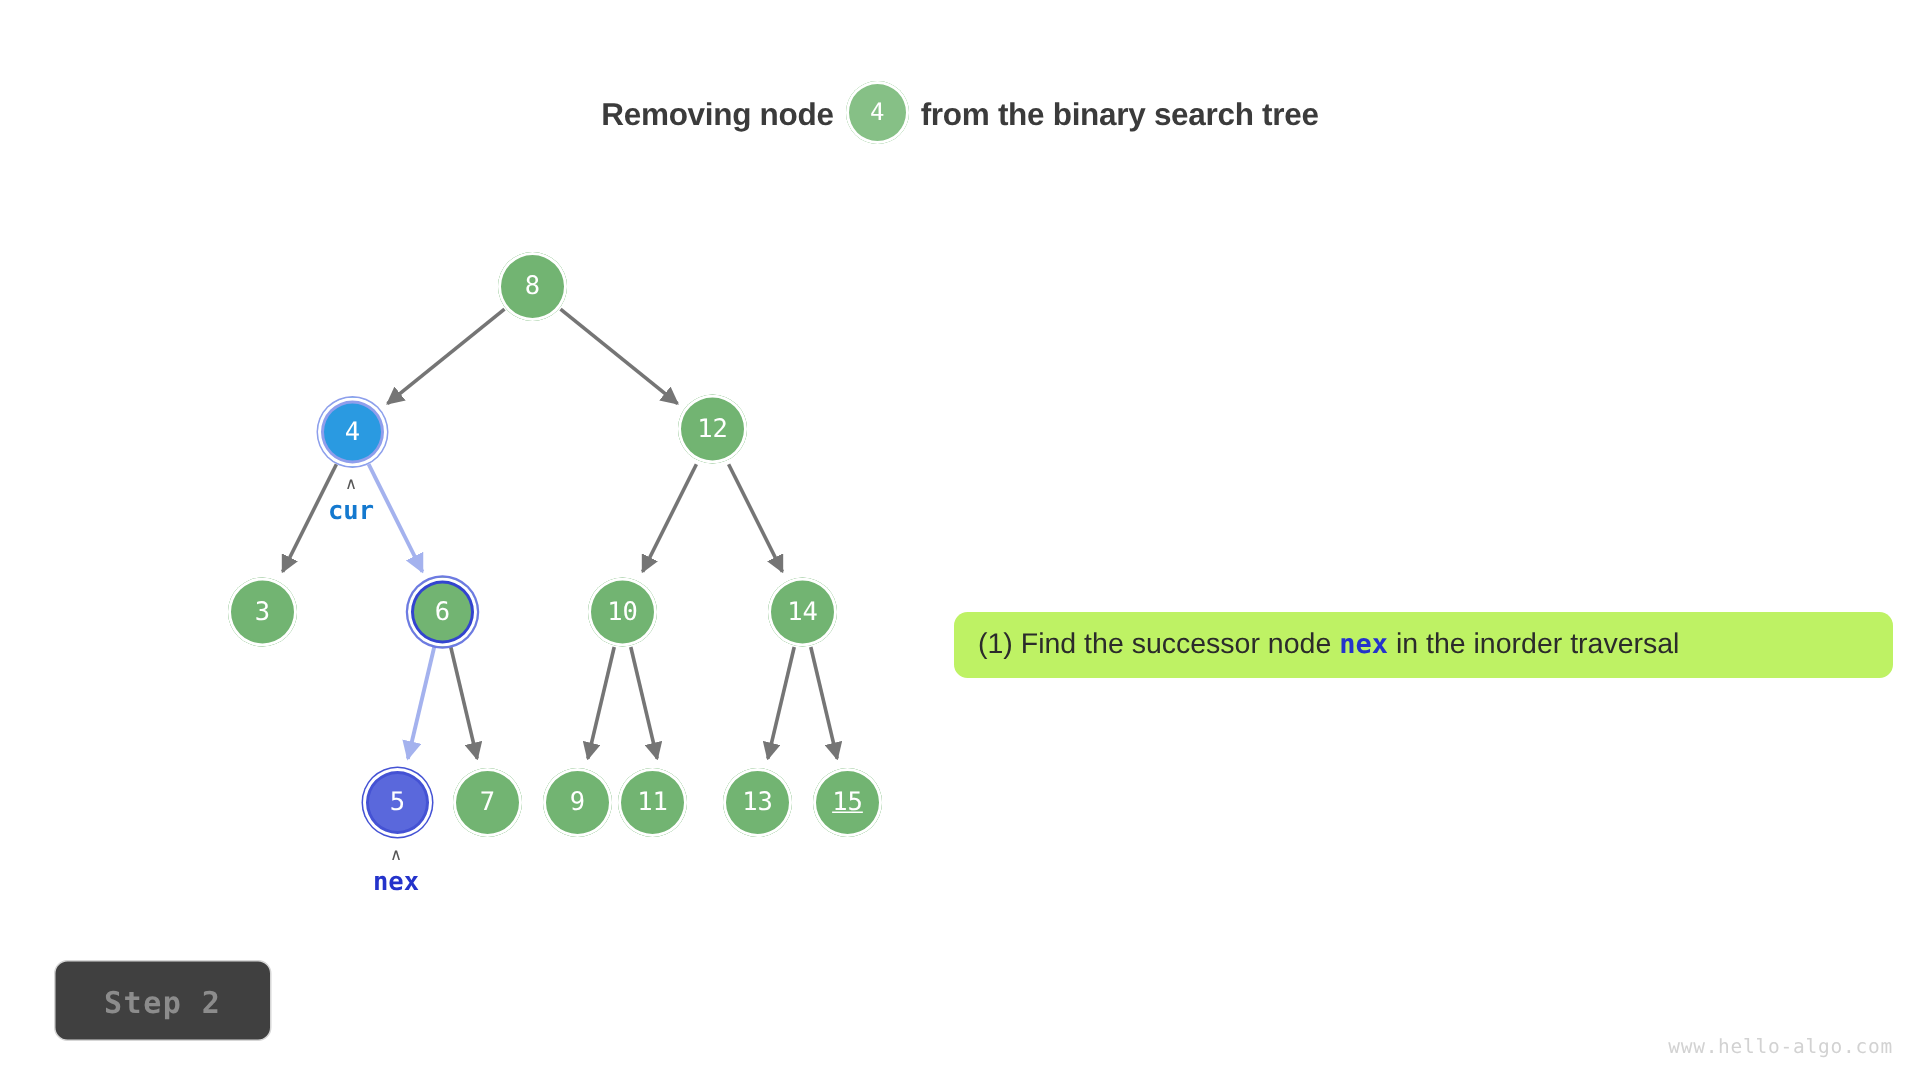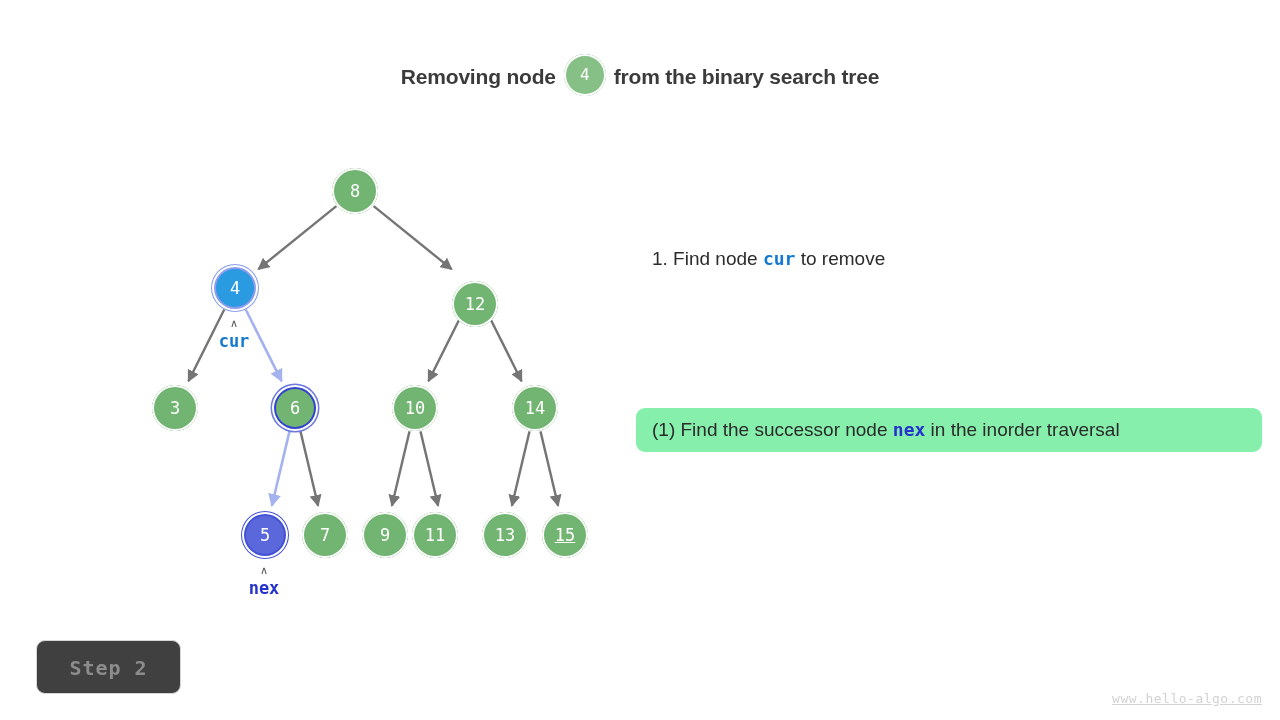--- a/index.html
+++ b/index.html
@@ -132,21 +132,21 @@
     font-family: "DejaVu Sans Mono", monospace;
     font-weight: bold;
     color: #2433cb;
     font-size: 18px;
   }
   #ex-highlight-row {
     position: absolute;
     left: -16px; top: 162px;
     width: 626px;
     padding: 9px 0 9px 16px;
-    background: #86efac;
+    background: #bef264;
     border-radius: 9px;
     box-sizing: border-box;
   }
 
   
   #step-badge {
     position: absolute;
     left: 36px; top: 640px;
     width: 145px; height: 54px;
     border: 1.5px solid #d6d6d6;
@@ -163,21 +163,20 @@
   }
 
   
   #watermark {
     position: absolute;
     right: 18px; bottom: 14px;
     font-family: "DejaVu Sans Mono", monospace;
     font-size: 13px;
     color: #d2d2d2;
     letter-spacing: 0.5px;
-    text-decoration: underline;
   }
 </style>
 </head>
 <body>
 
 <div id="title-bar">
   <span class="t-seg">Removing node</span><span class="title-node">4</span><span class="t-seg">from the binary search tree</span>
 </div>
 
 <div id="tree-canvas">
@@ -201,21 +200,21 @@
         <line x1="300.5174438699196" y1="431.3571790493263" x2="318.1031951626005" y2="505.8035261883422" stroke="#757575" stroke-width="2.4" marker-end="url(#arrow-gray)"></line>
         <line x1="409.4825561300804" y1="431.3571790493263" x2="391.8968048373995" y2="505.8035261883422" stroke="#757575" stroke-width="2.4" marker-end="url(#arrow-gray)"></line>
         <line x1="420.5174438699196" y1="431.3571790493263" x2="438.1031951626005" y2="505.8035261883422" stroke="#757575" stroke-width="2.4" marker-end="url(#arrow-gray)"></line>
         <line x1="529.4825561300804" y1="431.3571790493263" x2="511.8968048373995" y2="505.8035261883422" stroke="#757575" stroke-width="2.4" marker-end="url(#arrow-gray)"></line>
         <line x1="540.5174438699196" y1="431.3571790493263" x2="558.1031951626005" y2="505.8035261883422" stroke="#757575" stroke-width="2.4" marker-end="url(#arrow-gray)"></line>
       </g>
   </svg>
   <div id="node-group">
       <div class="tree-node node-green" style="left: 332px; top: 168px;">8</div>
       <div class="tree-node node-cur" style="left: 212px; top: 265px;">4</div>
-      <div class="tree-node node-green" style="left: 452px; top: 281px;">12</div>
+      <div class="tree-node node-green" style="left: 452px; top: 263px;">12</div>
       <div class="tree-node node-green" style="left: 152px; top: 385px;">3</div>
       <div class="tree-node node-ring-blue" style="left: 272px; top: 385px;">6</div>
       <div class="tree-node node-green" style="left: 392px; top: 385px;">10</div>
       <div class="tree-node node-green" style="left: 512px; top: 385px;">14</div>
       <div class="tree-node node-nex" style="left: 242px; top: 512px;">5</div>
       <div class="tree-node node-green" style="left: 302px; top: 512px;">7</div>
       <div class="tree-node node-green" style="left: 362px; top: 512px;">9</div>
       <div class="tree-node node-green" style="left: 412px; top: 512px;">11</div>
       <div class="tree-node node-green" style="left: 482px; top: 512px;">13</div>
       <div class="tree-node node-green" style="left: 542px; top: 512px; text-decoration: underline;">15</div>
@@ -227,23 +226,20 @@
       </div>
       <div class="ptr ptr-nex" style="left: 214px; top: 565px; width: 100px;">
         <span class="caret">∧</span>
         <span class="ptr-text">nex</span>
       </div>
     </div>
 </div>
 
 <div id="explain">
 
-  <div class="ex-line">
-    <span>1. Find node </span><span class="kw">cur</span><span> to remove</span>
-  </div>
 
   <div class="ex-gap-1"></div>
 
 
   <div class="ex-gap-2"></div>
 
 
   <div id="ex-highlight-row">
     <div class="ex-line">
       <span>(1) Find the successor node </span><span class="kw-nex">nex</span><span> in the inorder traversal</span>

